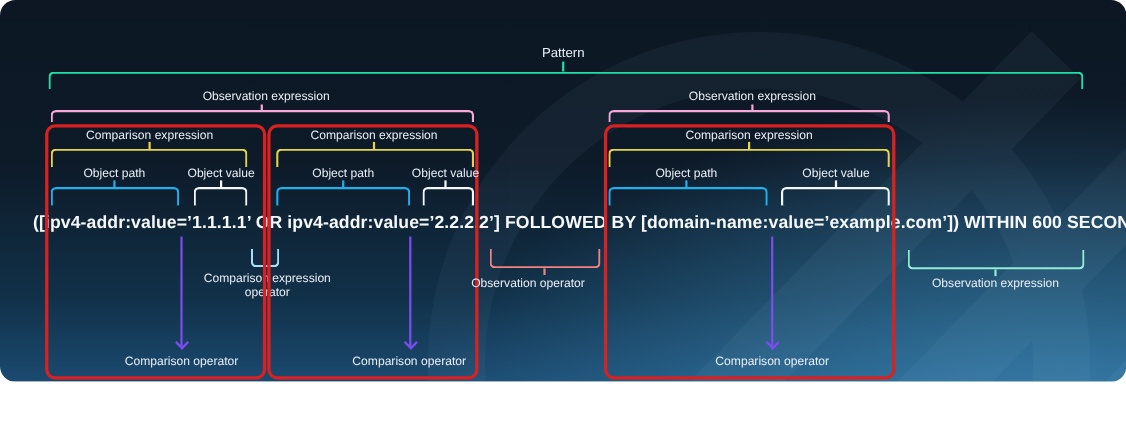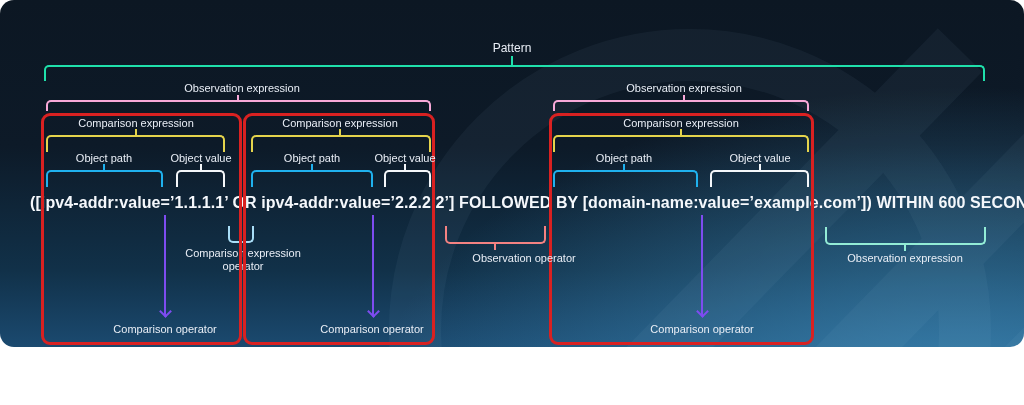--- a/index.html
+++ b/index.html
@@ -114,21 +114,21 @@
   <div class="redbox" style="left:41px; width:201px;"></div>
   <div class="redbox" style="left:243px; width:192px;"></div>
   <div class="redbox" style="left:549px; width:265px;"></div>
 
   <div class="bu k-ceo under-lbl" style="left:228px; top:226px; width:26px; height:17px;"></div>
   <div class="lbl under-lbl" style="left:243px; top:247px;">Comparison expression</div>
   <div class="lbl under-lbl" style="left:243px; top:260px;">operator</div>
 
   <div class="bu k-obsop" style="left:445px; top:226px; width:101px; height:18px;"></div>
   <div class="tick k-obsop" style="left:494px; top:244px; height:6px;"></div>
-  <div class="lbl" style="left:524px; top:252px;">Observation operator</div>
+  <div class="lbl" style="left:480px; top:252px;">Observation operator</div>
 
   <div class="bu k-obsq" style="left:825px; top:227px; width:161px; height:18px;"></div>
   <div class="tick k-obsq" style="left:904px; top:245px; height:6px;"></div>
   <div class="lbl" style="left:905px; top:252px;">Observation expression</div>
 
   <div class="arrow" style="left:164px;"></div>
   <div class="lbl" style="left:165px; top:323px;">Comparison operator</div>
 
   <div class="arrow" style="left:372px;"></div>
   <div class="lbl" style="left:372px; top:323px;">Comparison operator</div>

